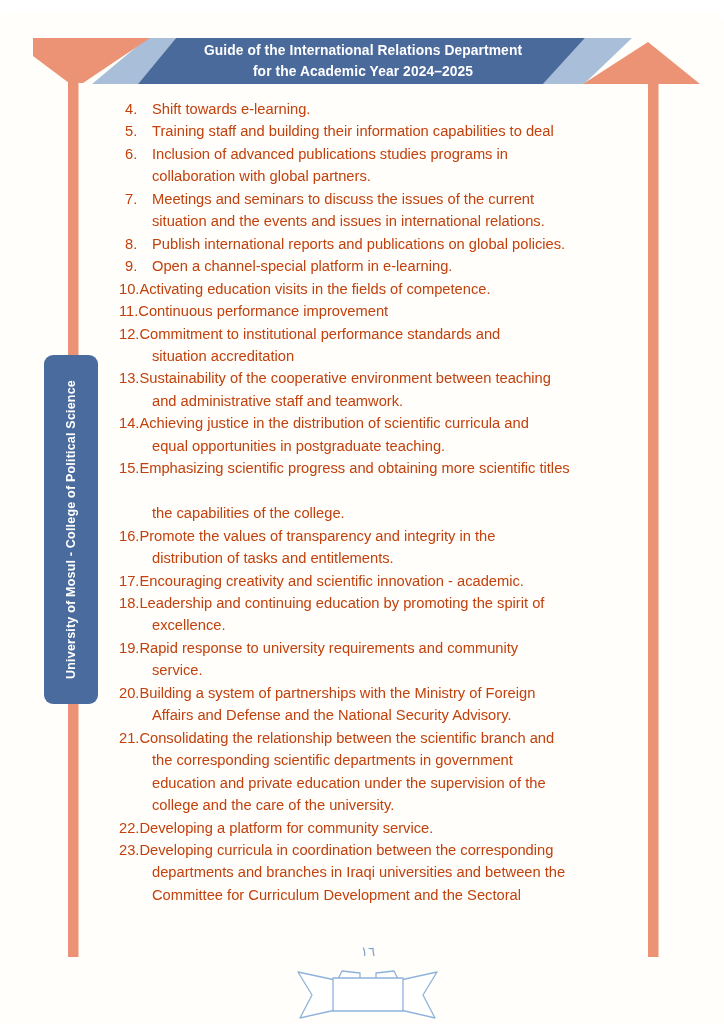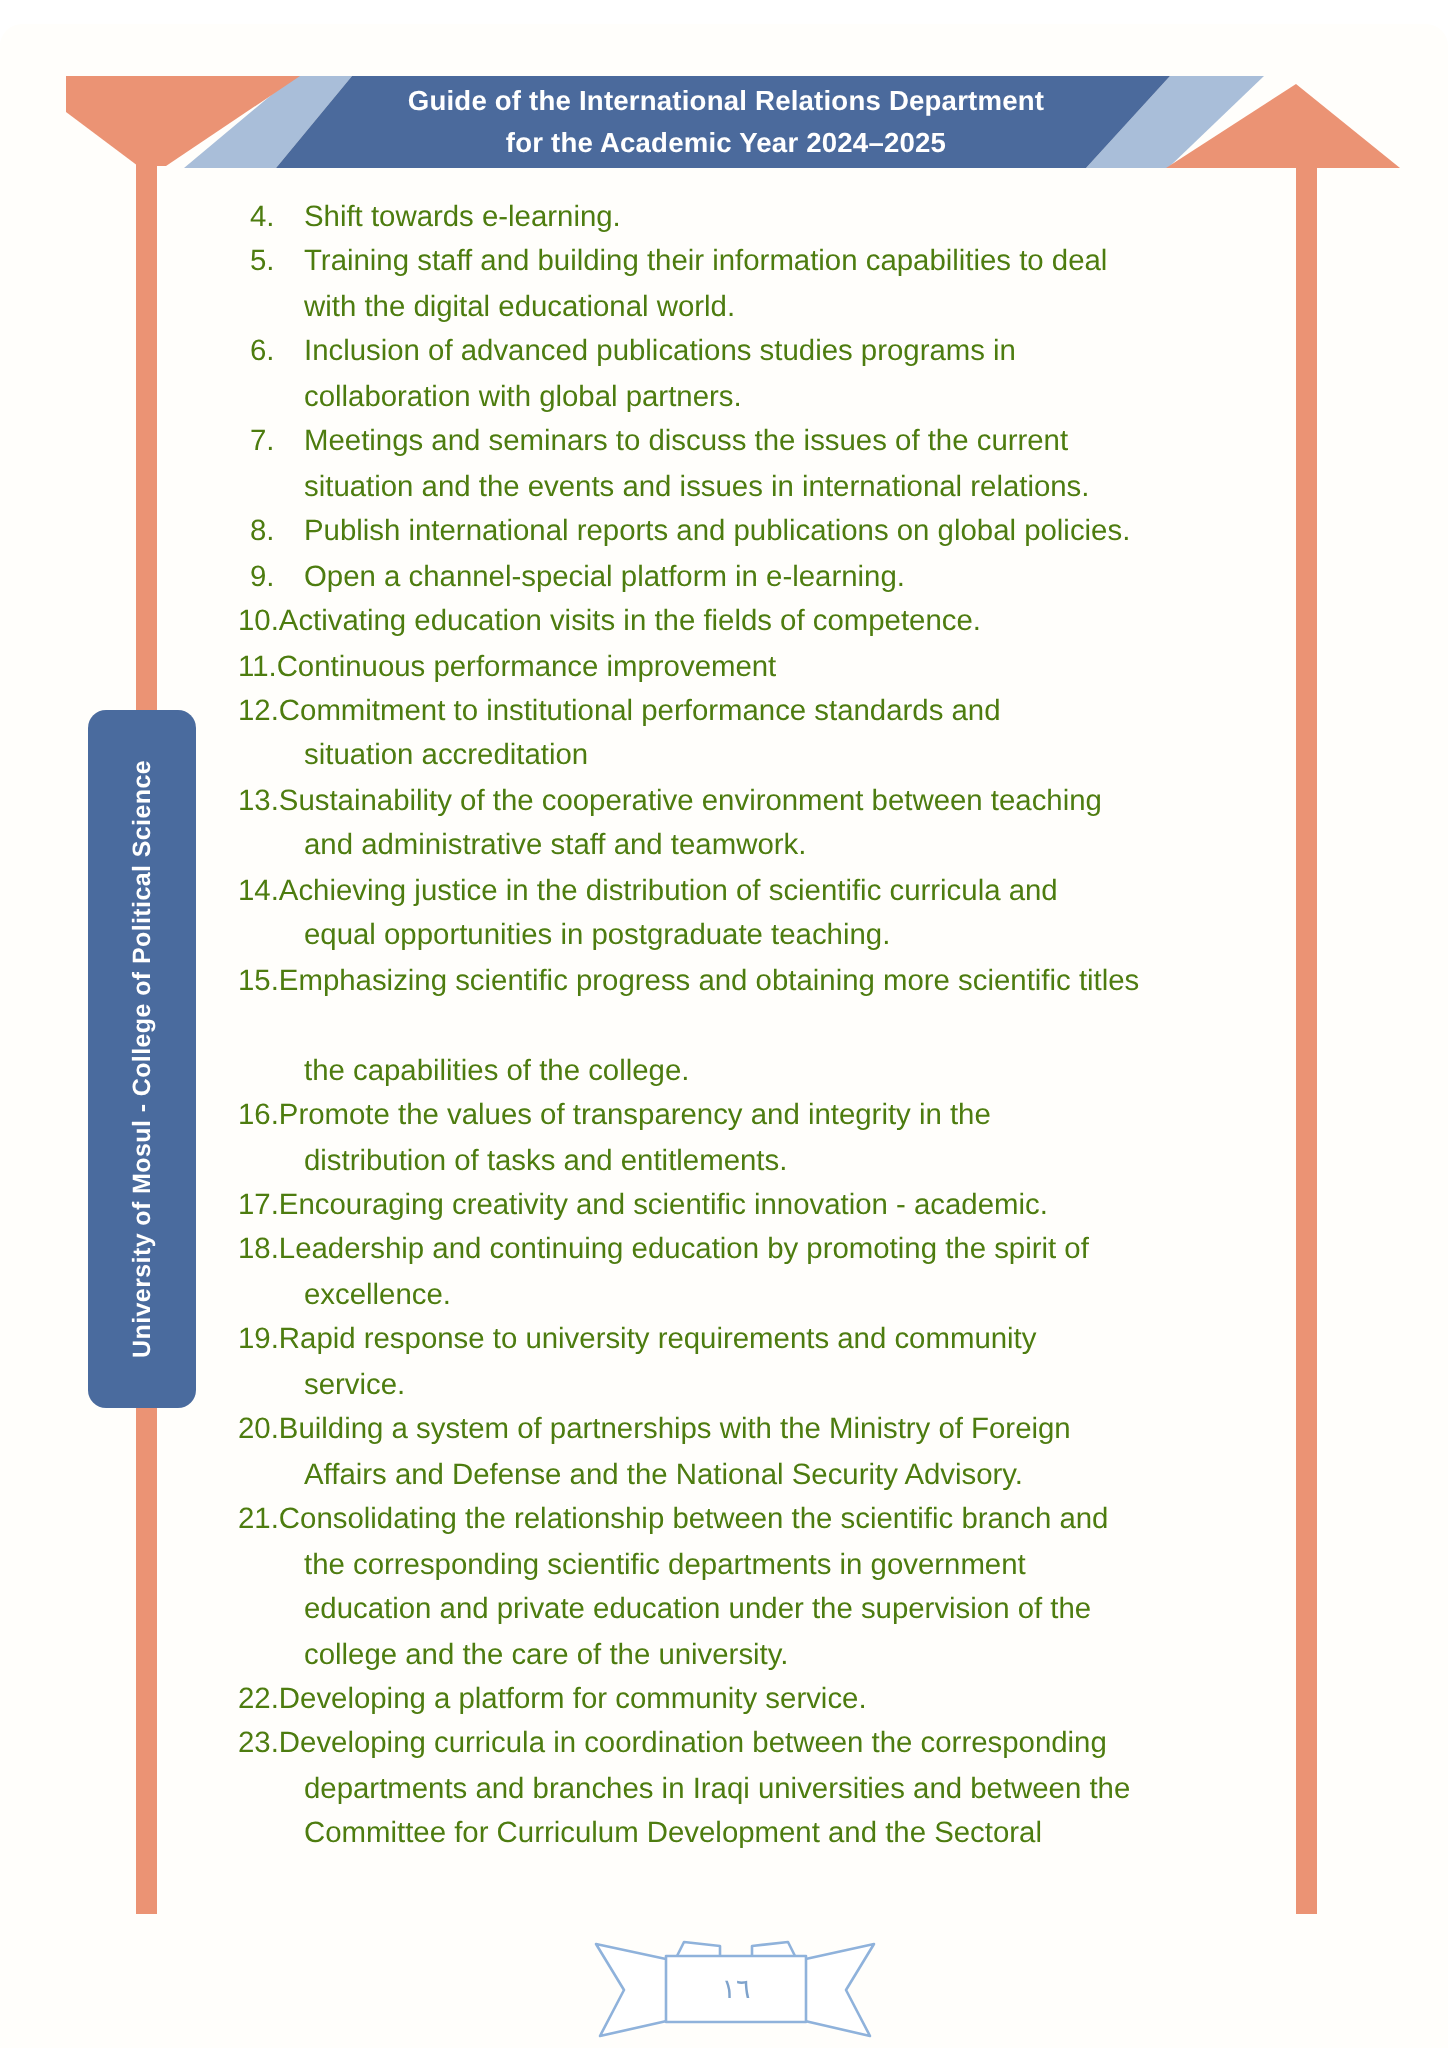--- a/index.html
+++ b/index.html
@@ -22,29 +22,29 @@
     display:flex; align-items:center; justify-content:center;
   }
   .sidebar-label {
     writing-mode:vertical-rl; transform:rotate(180deg);
     color:#ffffff; font-weight:bold; font-size:12.5px; white-space:nowrap;
     letter-spacing:0.2px;
   }
 
   .list {
     position:absolute; left:119px; top:86px; width:545px; z-index:2;
-    color:#4d7c0f; font-size:14.7px; line-height:22.45px;
+    color:#c2410c; font-size:14.7px; line-height:22.45px;
   }
   .item { padding-left:33px; text-indent:-33px; }
   .num { display:inline-block; text-indent:0; }
   .num.single { width:33px; padding-left:6px; box-sizing:border-box; }
   .line { white-space:nowrap; }
 
   .page-number {
-    position:absolute; left:333px; top:971px; width:70px; height:24px; z-index:3;
+    position:absolute; left:333px; top:928px; width:70px; height:24px; z-index:3;
     text-align:center; color:#7fa3cc; font-size:13.5px; line-height:24px;
   }
 </style>
 </head>
 <body>
 
 <div class="page">
 
   <svg class="frame" viewBox="0 0 724 1024" xmlns="http://www.w3.org/2000/svg" aria-hidden="true">
 
@@ -72,21 +72,21 @@
     <div>for the Academic Year 2024–2025</div>
   </div>
 
   <div class="sidebar">
     <span class="sidebar-label">University of Mosul - College of Political Science</span>
   </div>
 
   <div class="list" id="list">
   <div class="item"><span class="num single">4.</span><span class="txt"><span class="line">Shift towards e-learning.</span></span></div>
 
-  <div class="item"><span class="num single">5.</span><span class="txt"><span class="line">Training staff and building their information capabilities to deal</span><br><span class="line">with the digital educational world.</span></span></div>
+  <div class="item"><span class="num single">5.</span><span class="txt"><span class="line">Training staff and building their information capabilities to deal</span><br></span></div>
 
   <div class="item"><span class="num single">6.</span><span class="txt"><span class="line">Inclusion of advanced publications studies programs in</span><br><span class="line">collaboration with global partners.</span></span></div>
 
   <div class="item"><span class="num single">7.</span><span class="txt"><span class="line">Meetings and seminars to discuss the issues of the current</span><br><span class="line">situation and the events and issues in international relations.</span></span></div>
 
   <div class="item"><span class="num single">8.</span><span class="txt"><span class="line">Publish international reports and publications on global policies.</span></span></div>
 
   <div class="item"><span class="num single">9.</span><span class="txt"><span class="line">Open a channel-special platform in e-learning.</span></span></div>
 
   <div class="item"><span class="num">10.</span><span class="txt"><span class="line">Activating education visits in the fields of competence.</span></span></div>

